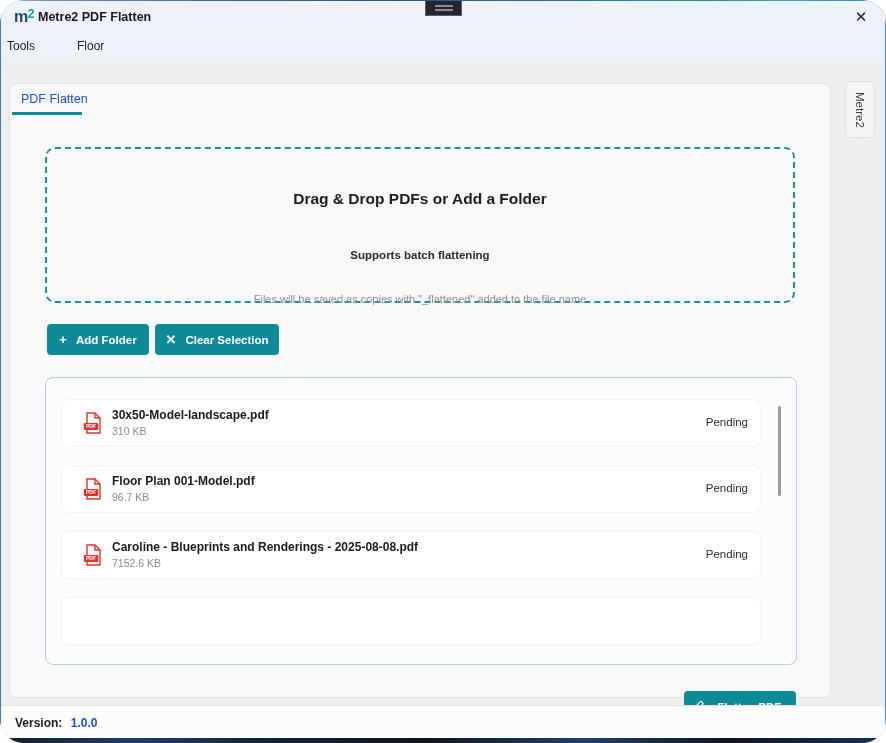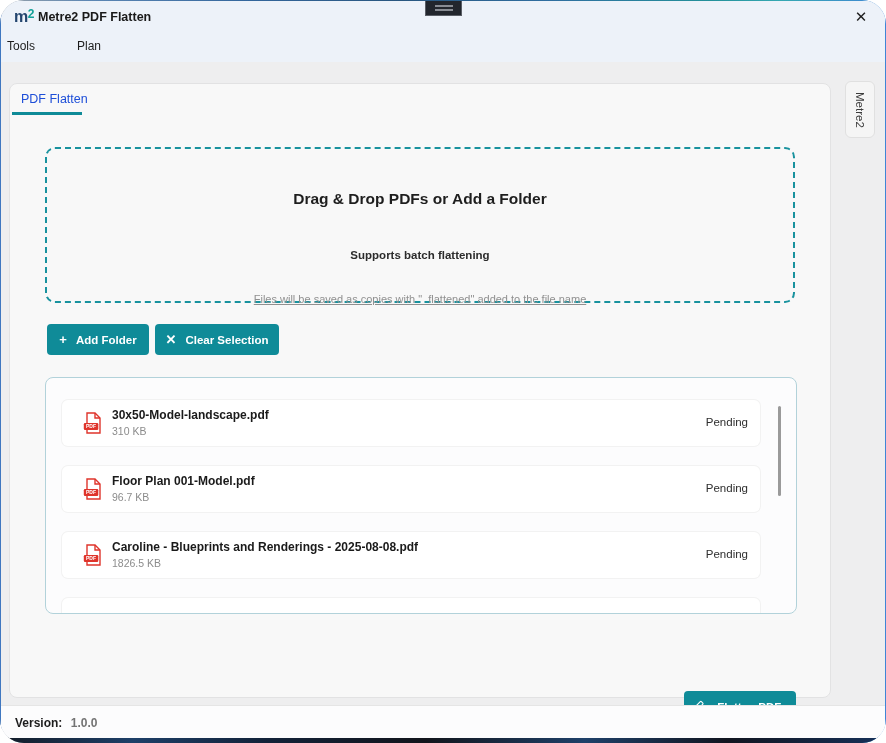--- a/index.html
+++ b/index.html
@@ -47,48 +47,48 @@
   .side-tab { position:absolute; left:844px; top:19px; width:30px; height:57px;
     background:#f5f5f5; border:1px solid #e0e0e0; border-radius:6px;
     display:flex; align-items:center; justify-content:center; }
   .side-tab span { writing-mode:vertical-rl; font-size:11.5px; color:#3c3c3c; }
 
   .dropzone { position:absolute; left:35px; top:63px; width:750px; height:156px;
     border:2px dashed #18929e; border-radius:10px;
     display:flex; flex-direction:column; align-items:center; justify-content:center; text-align:center;gap:32px; }
   .dz-title { font-size:15.5px; font-weight:700; color:#1e1e1e; margin-top:13px; }
   .dz-sub   { font-size:11.5px; font-weight:600; color:#2c2c2c; margin-top:9px; }
-  .dz-note  { font-size:11px; color:#909090; margin-top:0;text-decoration:underline; }
+  .dz-note  { font-size:11px; color:#909090; margin-top:0; }
 
   .btn { position:absolute; height:31px; background:#0f8b98; border-radius:4px; color:#fff;
     display:flex; align-items:center; justify-content:center; gap:9px;
     font-size:11.5px; font-weight:600; cursor:pointer; }
   .btn-add   { left:37px;  top:240px; width:102px; }
   .btn-clear { left:145px; top:240px; width:124px; }
   .btn .glyph { font-size:13px; font-weight:700; line-height:1; }
 
-  .file-list { position:absolute; left:35px; top:293px; width:752px; height:237px;
+  .file-list { position:absolute; left:35px; top:293px; width:752px; height:288px;
     background:#fcfcfd; border:1px solid #b2d2da; border-radius:8px; overflow:hidden; }
   .file-row { position:absolute; left:16px; width:698px; height:46px;
     background:#fff; border-radius:6px; box-shadow:0 0 0 1px #f2f2f2; }
   .row-0 { top:22px; } .row-1 { top:88px; } .row-2 { top:154px; } .row-3 { top:220px; }
   .f-icon   { position:absolute; left:21px; top:12px; }
   .f-name   { position:absolute; left:50px; top:8px;  font-size:12px; font-weight:700; color:#1a1a1a; white-space:nowrap; }
   .f-size   { position:absolute; left:50px; top:25px; font-size:10.5px; color:#8c8c8c; }
   .f-status { position:absolute; right:12px; top:16px; font-size:11.5px; color:#2e2e2e; }
   .scroll-thumb { position:absolute; right:15px; top:28px; width:3px; height:90px;
     background:#9a9a9a; border-radius:2px; }
 
   .flatten-btn { left:674px; top:562px; width:112px;margin-top:45px; }
 
   .footer { position:absolute; left:0; top:704px; right:0; bottom:0;
     background:#fcfcfd; border-top:1px solid #e5e5e5; }
   .version { position:absolute; left:14px; top:10px; font-size:12px; }
   .version-label { font-weight:700; color:#1d1d1d; }
-  .version-value { font-weight:600; color:#737373; margin-left:5px; }
+  .version-value { font-weight:600; color:#1d4ed8; margin-left:5px; }
 </style>
 </head>
 <body>
 
 <div class="screen">
   <div class="edge-left"></div>
   <div class="edge-bottom"></div>
 
   <div class="window">
 
@@ -99,21 +99,21 @@
         <span>✕</span>
       </div>
     </div>
     <div class="snap-handle">
         <i></i>
         <i></i>
       </div>
 
     <div class="menubar">
       <span class="menu-item menu-tools">Tools</span>
-      <span class="menu-item menu-about">Plan</span>
+      <span class="menu-item menu-about">Floor</span>
     </div>
 
     <div class="content">
 
       <div class="card">
         <span class="tab-label">PDF Flatten</span>
         <div class="tab-indicator"></div>
 
         <div class="dropzone">
           <svg width="16" height="19" viewBox="0 0 16 19">
@@ -161,21 +161,21 @@
           </div>
 
           <div class="file-row row-2">
             <svg class="f-icon" width="18" height="22" viewBox="0 0 18 22">
               <path d="M4 1 H12 L17 6 V21 H4 Z" fill="none" stroke="#df342b" stroke-width="1.4"></path>
               <path d="M12 1 V6 H17" fill="none" stroke="#df342b" stroke-width="1.4"></path>
               <rect x="0.8" y="11" width="14.5" height="7" rx="1.2" fill="#df342b"></rect>
               <text x="8" y="16.3" text-anchor="middle" font-size="5" font-weight="bold" fill="#ffffff">PDF</text>
             </svg>
             <span class="f-name">Caroline - Blueprints and Renderings - 2025-08-08.pdf</span>
-            <span class="f-size">1826.5 KB</span>
+            <span class="f-size">7152.6 KB</span>
             <span class="f-status">Pending</span>
           </div>
 
           <div class="file-row row-3"></div>
 
           <div class="scroll-thumb"></div>
         </div>
 
         <div class="btn flatten-btn">
           <svg width="16" height="16" viewBox="0 0 20 20">

